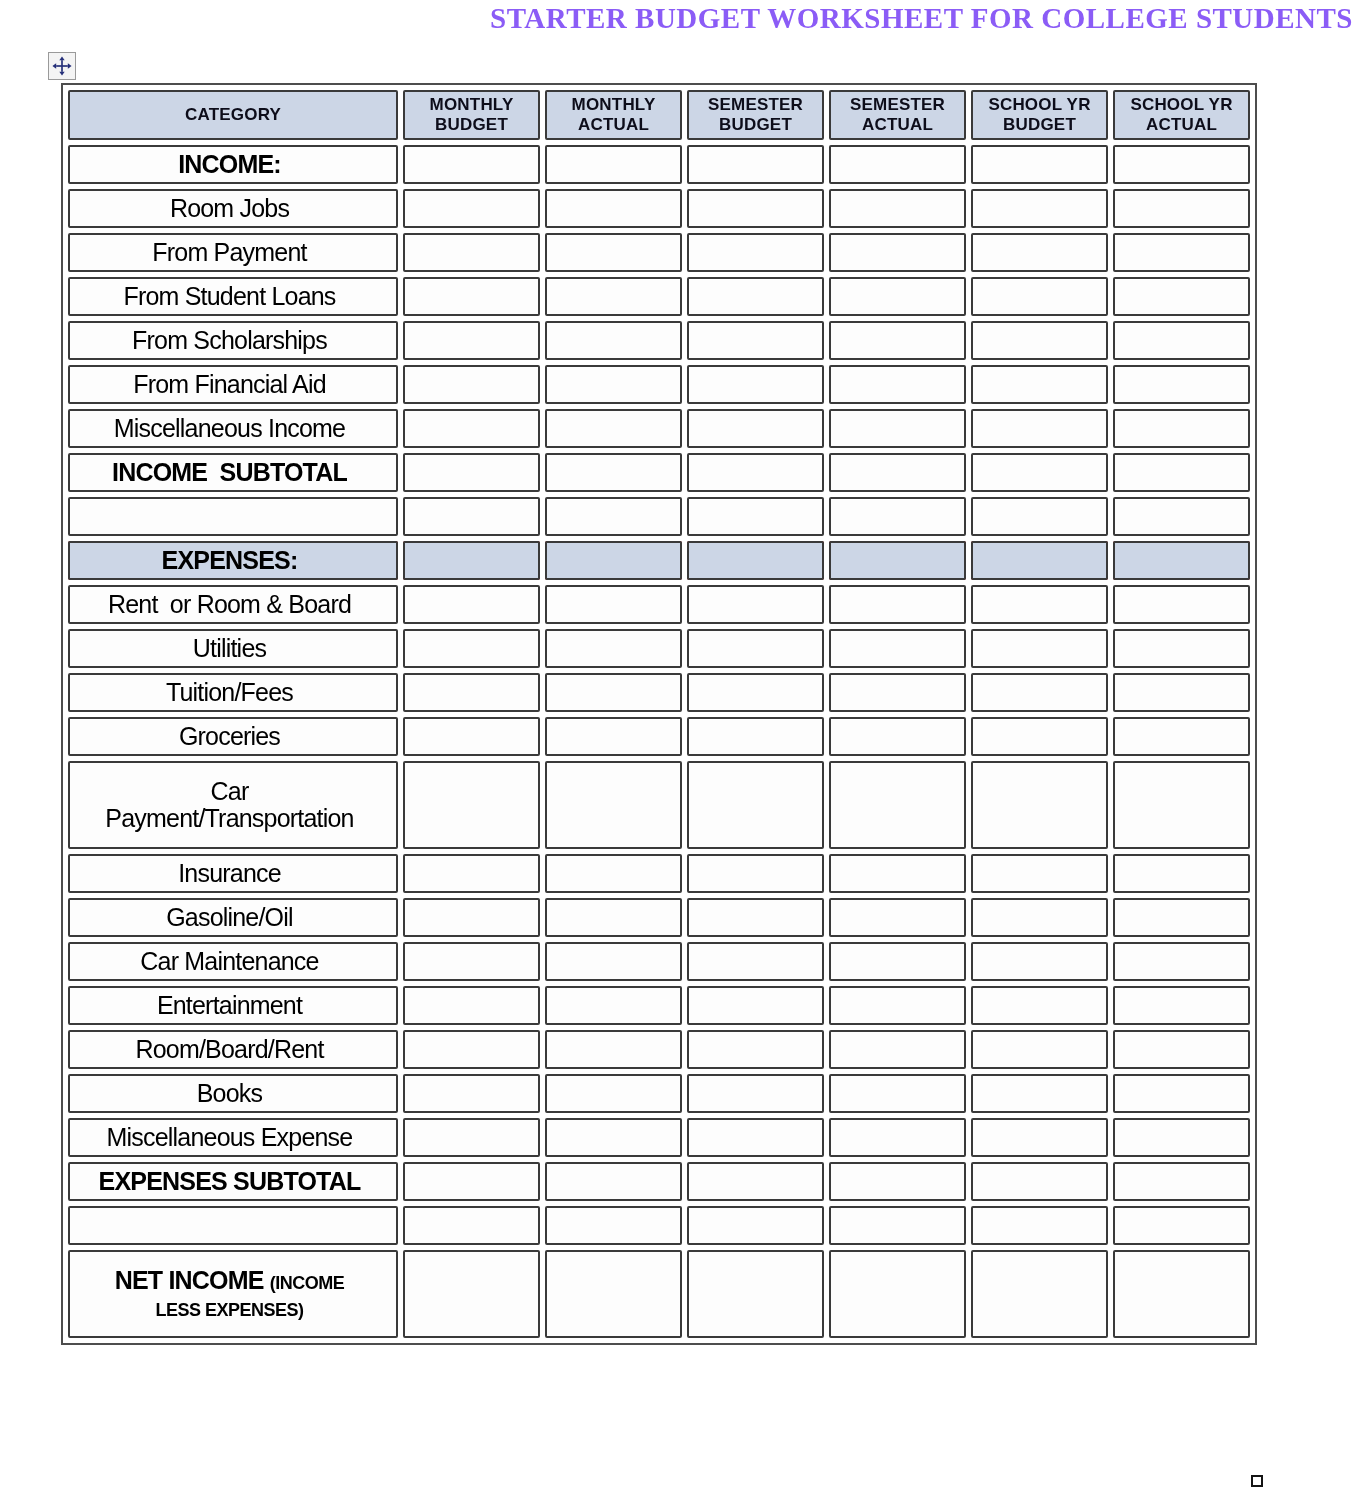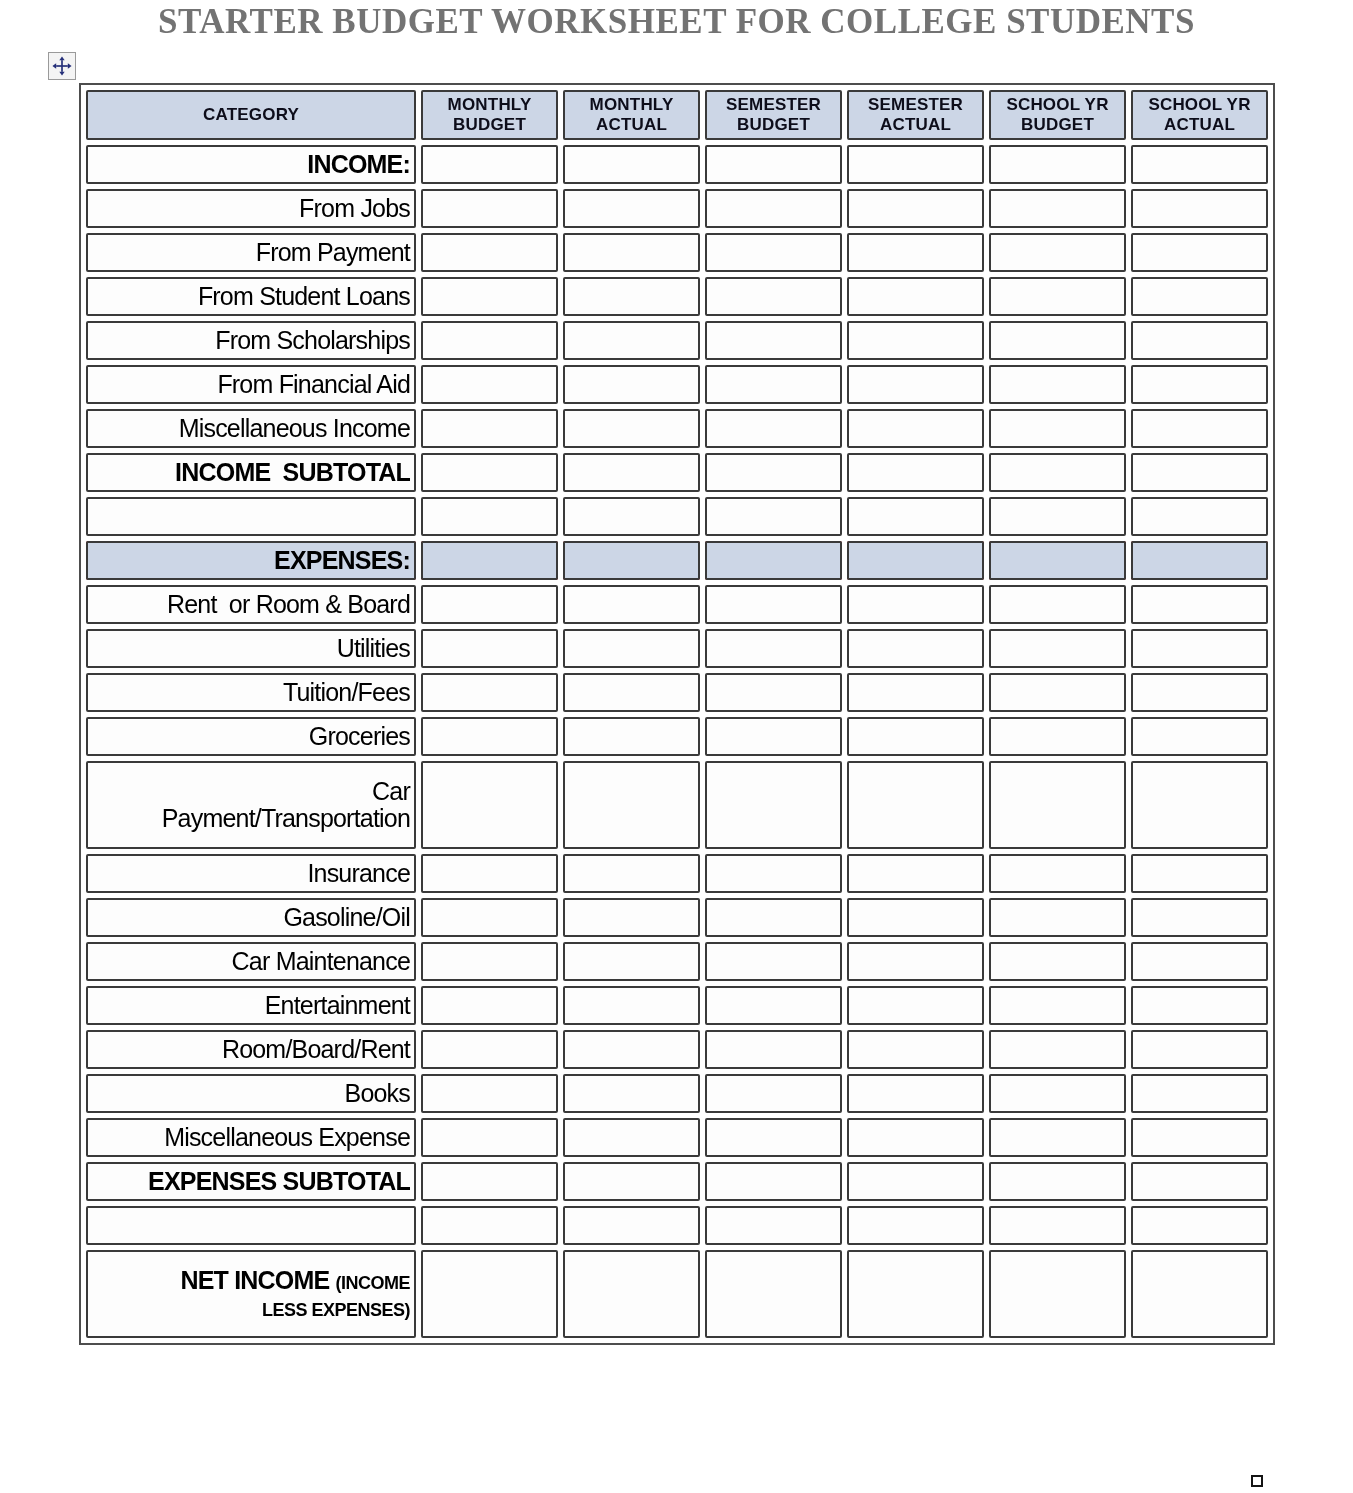--- a/index.html
+++ b/index.html
@@ -1,35 +1,35 @@
 <!DOCTYPE html>
 <html><head>
 <meta charset="utf-8">
 <style>
   * { margin:0; padding:0; box-sizing:border-box; }
   html,body { width:1353px; height:1493px; background:#ffffff; overflow:hidden; position:relative;
               font-family:"Liberation Sans", sans-serif; }
 
   .page-title {
     position:absolute; left:0; top:2px; width:100%;
-    text-align:center;
+    text-align:right;
     font-family:"Liberation Serif", serif;
-    font-weight:bold; font-size:35px; letter-spacing:0.5px; color:#737373;
+    font-weight:bold; font-size:29px; letter-spacing:0.5px; color:#8b5cf6;
     white-space:nowrap;
   }
 
   .move-handle {
     position:absolute; left:48px; top:52px; width:28px; height:28px;
     background:#f4f4f4; border:1px solid #9a9a9a;
     display:flex; align-items:center; justify-content:center;
     cursor:move;
   }
 
   table.budget {
-    position:absolute; left:79px; top:83px; width:1196px;
+    position:absolute; left:61px; top:83px; width:1196px;
     table-layout:fixed;
     border-collapse:separate; border-spacing:5px;
     border:2px solid #4d4d4d;
     background:#ffffff;
   }
   th, td {
     border:2px solid #3a3a3a;
     border-radius:2px;
     background:#fdfdfd;
     vertical-align:middle;
@@ -39,22 +39,22 @@
     height:50px;
     background:#ccd6e6;
     font-weight:bold; font-size:17px; line-height:1.18;
     color:#0d0d1a; text-align:center;
     white-space:pre-line; letter-spacing:0.2px;
     padding:2px;
   }
   td { height:39px; }
   td.category-cell {
     font-size:25px; line-height:1.06; letter-spacing:-0.8px;
-    color:#000; text-align:right;
-    padding:1px 4px 2px 5px;
+    color:#000; text-align:center;
+    padding:1px 12px 2px 5px;
     white-space:pre-wrap;
     margin-top:10px;
   }
   tr.section .category-cell { font-weight:bold; }
   tr.net .category-cell { font-weight:bold; }
   tr.tall td { height:88px; }
   tr.highlight td { background:#ccd6e6; }
   tr.highlight { background:#7f1d1d; }
   .net-big   { font-size:25px; font-weight:bold; }
   .net-small { font-size:18px; font-weight:bold; letter-spacing:-0.5px; white-space:pre-wrap; }
@@ -116,21 +116,21 @@
       <tr class="section">
         <td class="category-cell">INCOME:</td>
         <td class="value-cell"></td>
         <td class="value-cell"></td>
         <td class="value-cell"></td>
         <td class="value-cell"></td>
         <td class="value-cell"></td>
         <td class="value-cell"></td>
       </tr>
       <tr class="item">
-        <td class="category-cell">From Jobs</td>
+        <td class="category-cell">Room Jobs</td>
         <td class="value-cell"></td>
         <td class="value-cell"></td>
         <td class="value-cell"></td>
         <td class="value-cell"></td>
         <td class="value-cell"></td>
         <td class="value-cell"></td>
       </tr>
       <tr class="item">
         <td class="category-cell">From Payment</td>
         <td class="value-cell"></td>

